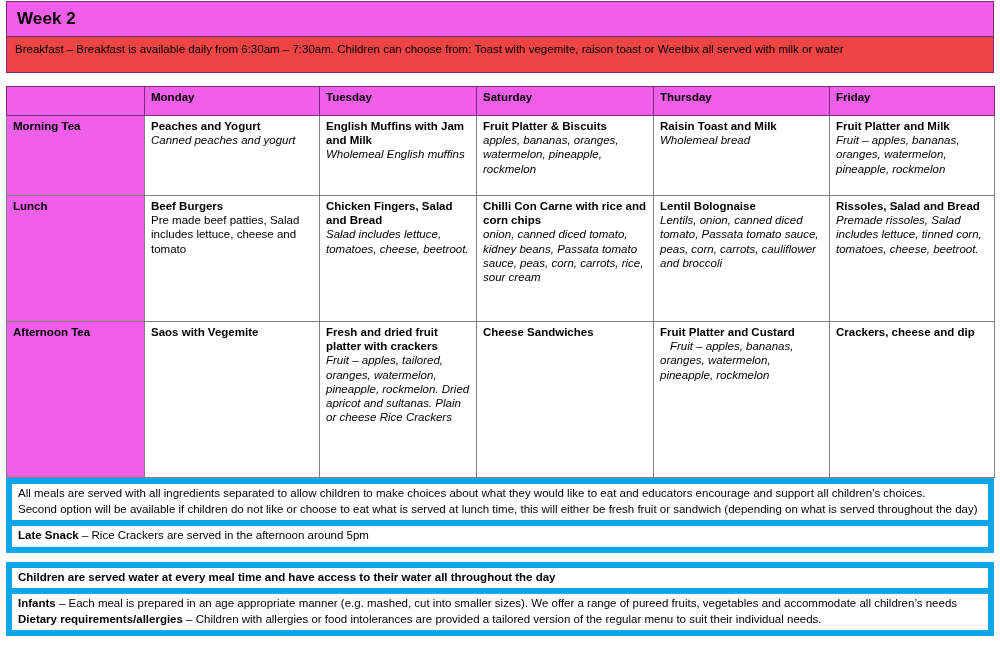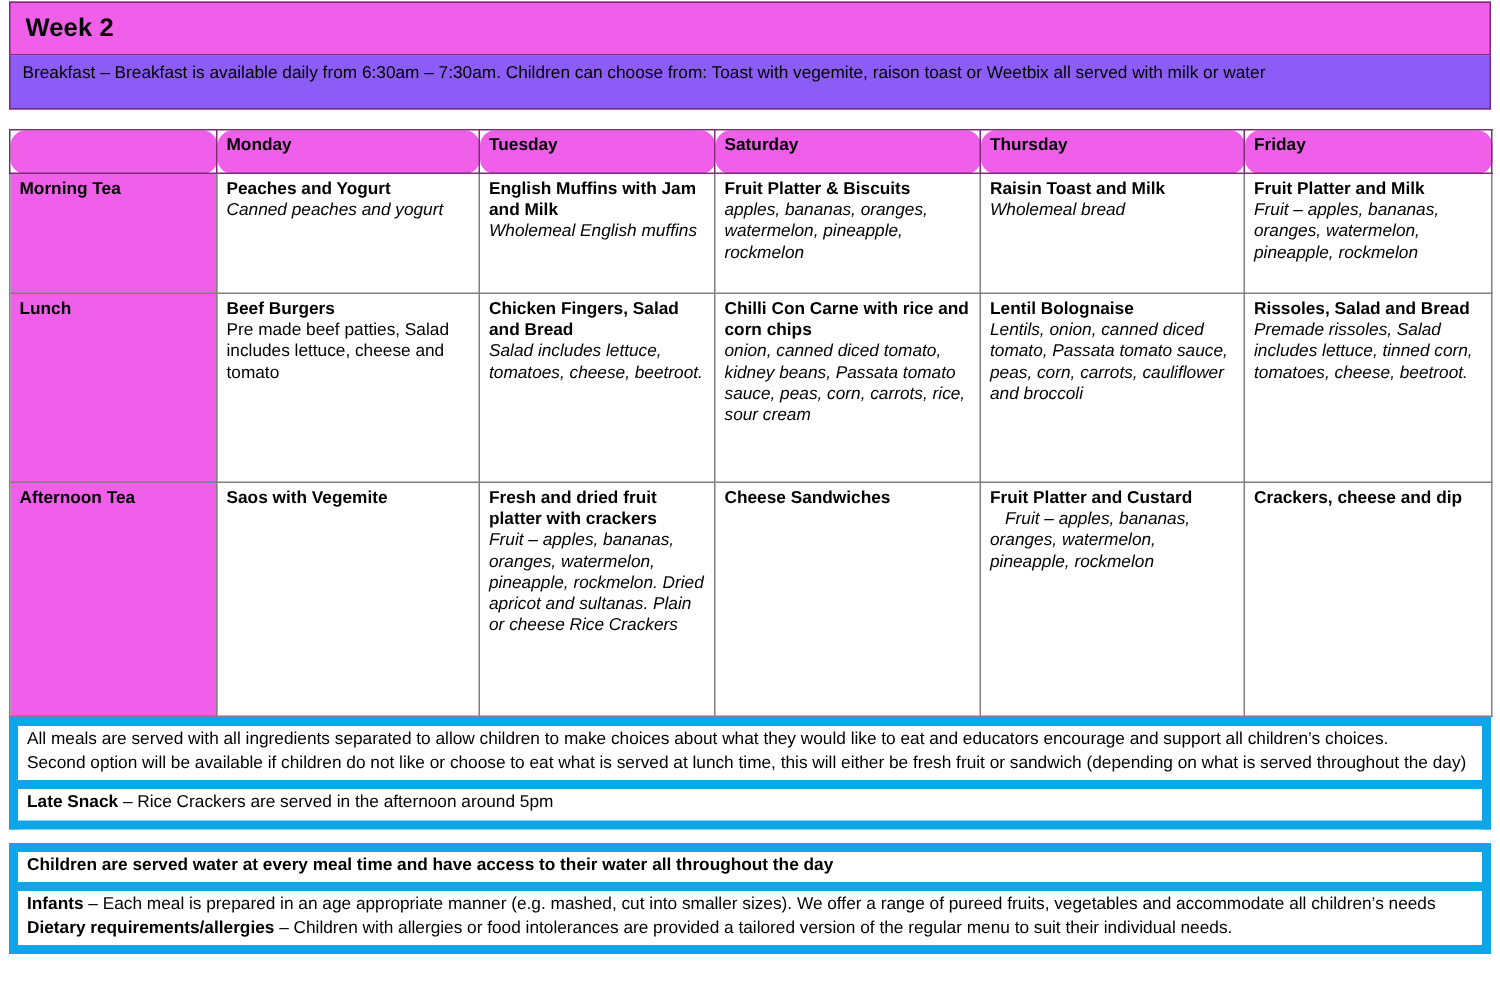--- a/index.html
+++ b/index.html
@@ -38,21 +38,21 @@
   .week-title {
     font-size: 17px;
     font-weight: bold;
     letter-spacing: 0.1px;
   }
 
   .breakfast-bar {
     box-sizing: border-box;
     width: 988px;
     height: 36px;
-    background: #8b5cf6;
+    background: #ef4444;
     border: 1px solid #7d2a79;
     border-top: none;
     display: flex;
     align-items: flex-start;
     padding: 5px 8px 0 8px;
   }
   .breakfast-text {
     font-size: 11.5px;
     line-height: 14px;
   }
@@ -70,21 +70,20 @@
   table.menu td, table.menu th {
     border: 1px solid #808080;
     vertical-align: top;
     padding: 3px 5px 4px 6px;
     font-size: 11.5px;
     line-height: 14.2px;
     text-align: left;
   }
   table.menu th {
     border-color: #7d2a79;
-    border-radius: 10px;
   }
   .col-label  { width: 138px; }
   .col-mon    { width: 175px; }
   .col-tue    { width: 157px; }
   .col-wed    { width: 177px; }
   .col-thu    { width: 176px; }
   .col-fri    { width: 165px; }
 
   .hdr-row th {
     background: #ef5fe9;
@@ -233,21 +232,21 @@
       </tr>
 
       <tr class="row-after">
         <td class="rowlabel">Afternoon Tea</td>
         <td>
           <span class="dish">Saos with Vegemite</span>
           <span class="desc"></span>
         </td>
         <td>
           <span class="dish">Fresh and dried fruit platter with crackers</span>
-          <span class="desc">Fruit – apples, bananas, oranges, watermelon, pineapple, rockmelon. Dried apricot and sultanas. Plain or cheese Rice Crackers</span>
+          <span class="desc">Fruit – apples, tailored, oranges, watermelon, pineapple, rockmelon. Dried apricot and sultanas. Plain or cheese Rice Crackers</span>
         </td>
         <td>
           <span class="dish">Cheese Sandwiches</span>
           <span class="desc"></span>
         </td>
         <td>
           <span class="dish">Fruit Platter and Custard</span>
           <span class="desc-indent">Fruit – apples, bananas, oranges, watermelon, pineapple, rockmelon</span>
         </td>
         <td>

